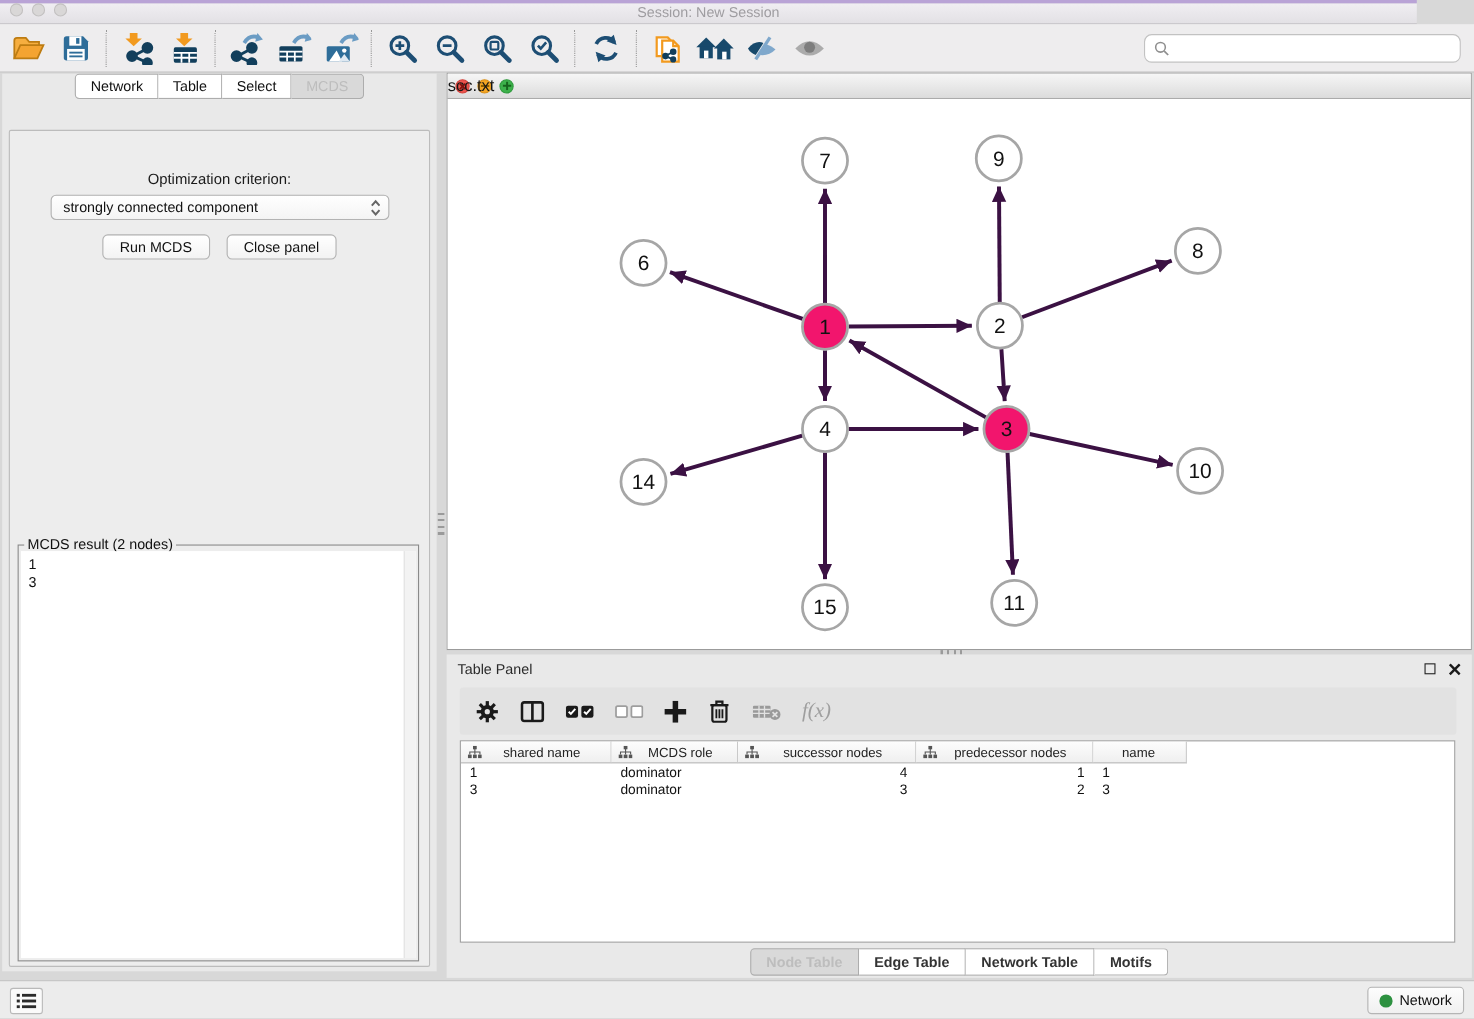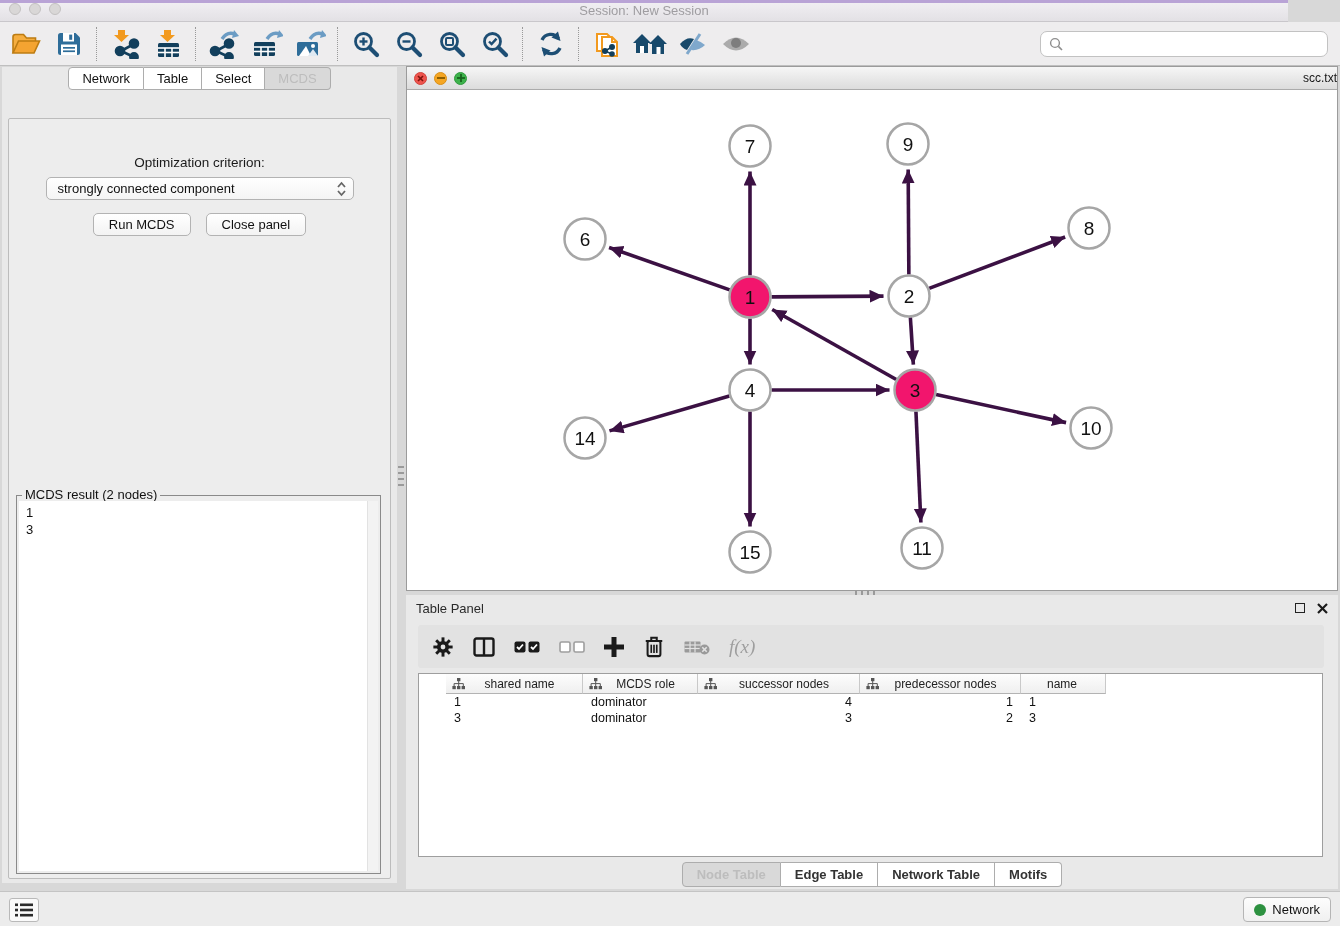--- a/index.html
+++ b/index.html
@@ -55,35 +55,35 @@
   
   .net-window { position:absolute; left:406px; top:66px; width:932px; height:525px;
     border:1px solid #9b9b9b; background:#fff; }
   .net-titlebar { height:23px; background:linear-gradient(#f6f6f6,#dcdcdc); border-bottom:1px solid #ababab;
     display:flex; align-items:center; position:relative; }
   .tl { width:13px; height:13px; border-radius:50%; margin-left:7px; display:flex; align-items:center; justify-content:center; }
   .tl svg { display:block; }
   .tl.red { background:#ee544d; border:1px solid #d2423c; }
   .tl.yellow { background:#f5a623; border:1px solid #d98f17; }
   .tl.green { background:#3db24b; border:1px solid #2f9a3d; }
-  .net-title { position:absolute; left:0; right:0; text-align:right; font-size:12px; color:#161616; }
+  .net-title { position:absolute; left:0; right:0; text-align:left; font-size:15px; color:#161616; }
   .net-canvas { position:relative; width:930px; height:500px; background:#fff; }
 
   
   .v-grip { position:absolute; left:398px; top:466px; width:6px; height:22px;
     background:repeating-linear-gradient(#9a9a9a 0 2px, transparent 2px 6px); }
   .h-grip { position:absolute; left:855px; top:591px; width:22px; height:4px;
     background:repeating-linear-gradient(90deg,#9a9a9a 0 2px, transparent 2px 6px); }
 
   
   .table-panel { position:absolute; left:406px; top:595px; width:932px; height:294px; background:#e9e9e9; }
   .tp-toolbar { position:absolute; left:12px; right:14px; top:30px; height:43px; background:#e2e2e2;
     border-radius:3px; display:flex; align-items:center; gap:19px; padding-left:14px; }
   .tp-table { position:absolute; left:12px; right:15px; top:78px; height:184px; background:#fff;
-    border:1px solid #9e9e9e; overflow:hidden;padding-left:27px; }
+    border:1px solid #9e9e9e; overflow:hidden; }
   .thead { display:flex; height:20px; }
   .th { display:flex; align-items:center; background:linear-gradient(#fdfdfd,#efefef);
     border-right:1px solid #c9c9c9; border-bottom:1px solid #b3b3b3; font-size:12px; color:#222; padding-left:6px; }
   .th .th-label { flex:1; text-align:center; padding-right:8px; }
   .trow { display:flex; height:16px; align-items:center; }
   .td { font-size:12.5px; color:#111; overflow:hidden; white-space:nowrap; }
   .tp-tabbar { position:absolute; left:0; right:0; top:267px; display:flex; justify-content:center; }
   .tp-tabbar .tab { padding:4px 14px; font-weight:bold; color:#333; }
   .tp-tabbar .tab.active { color:#bdbdbd; background:#d9d9d9; }
 

